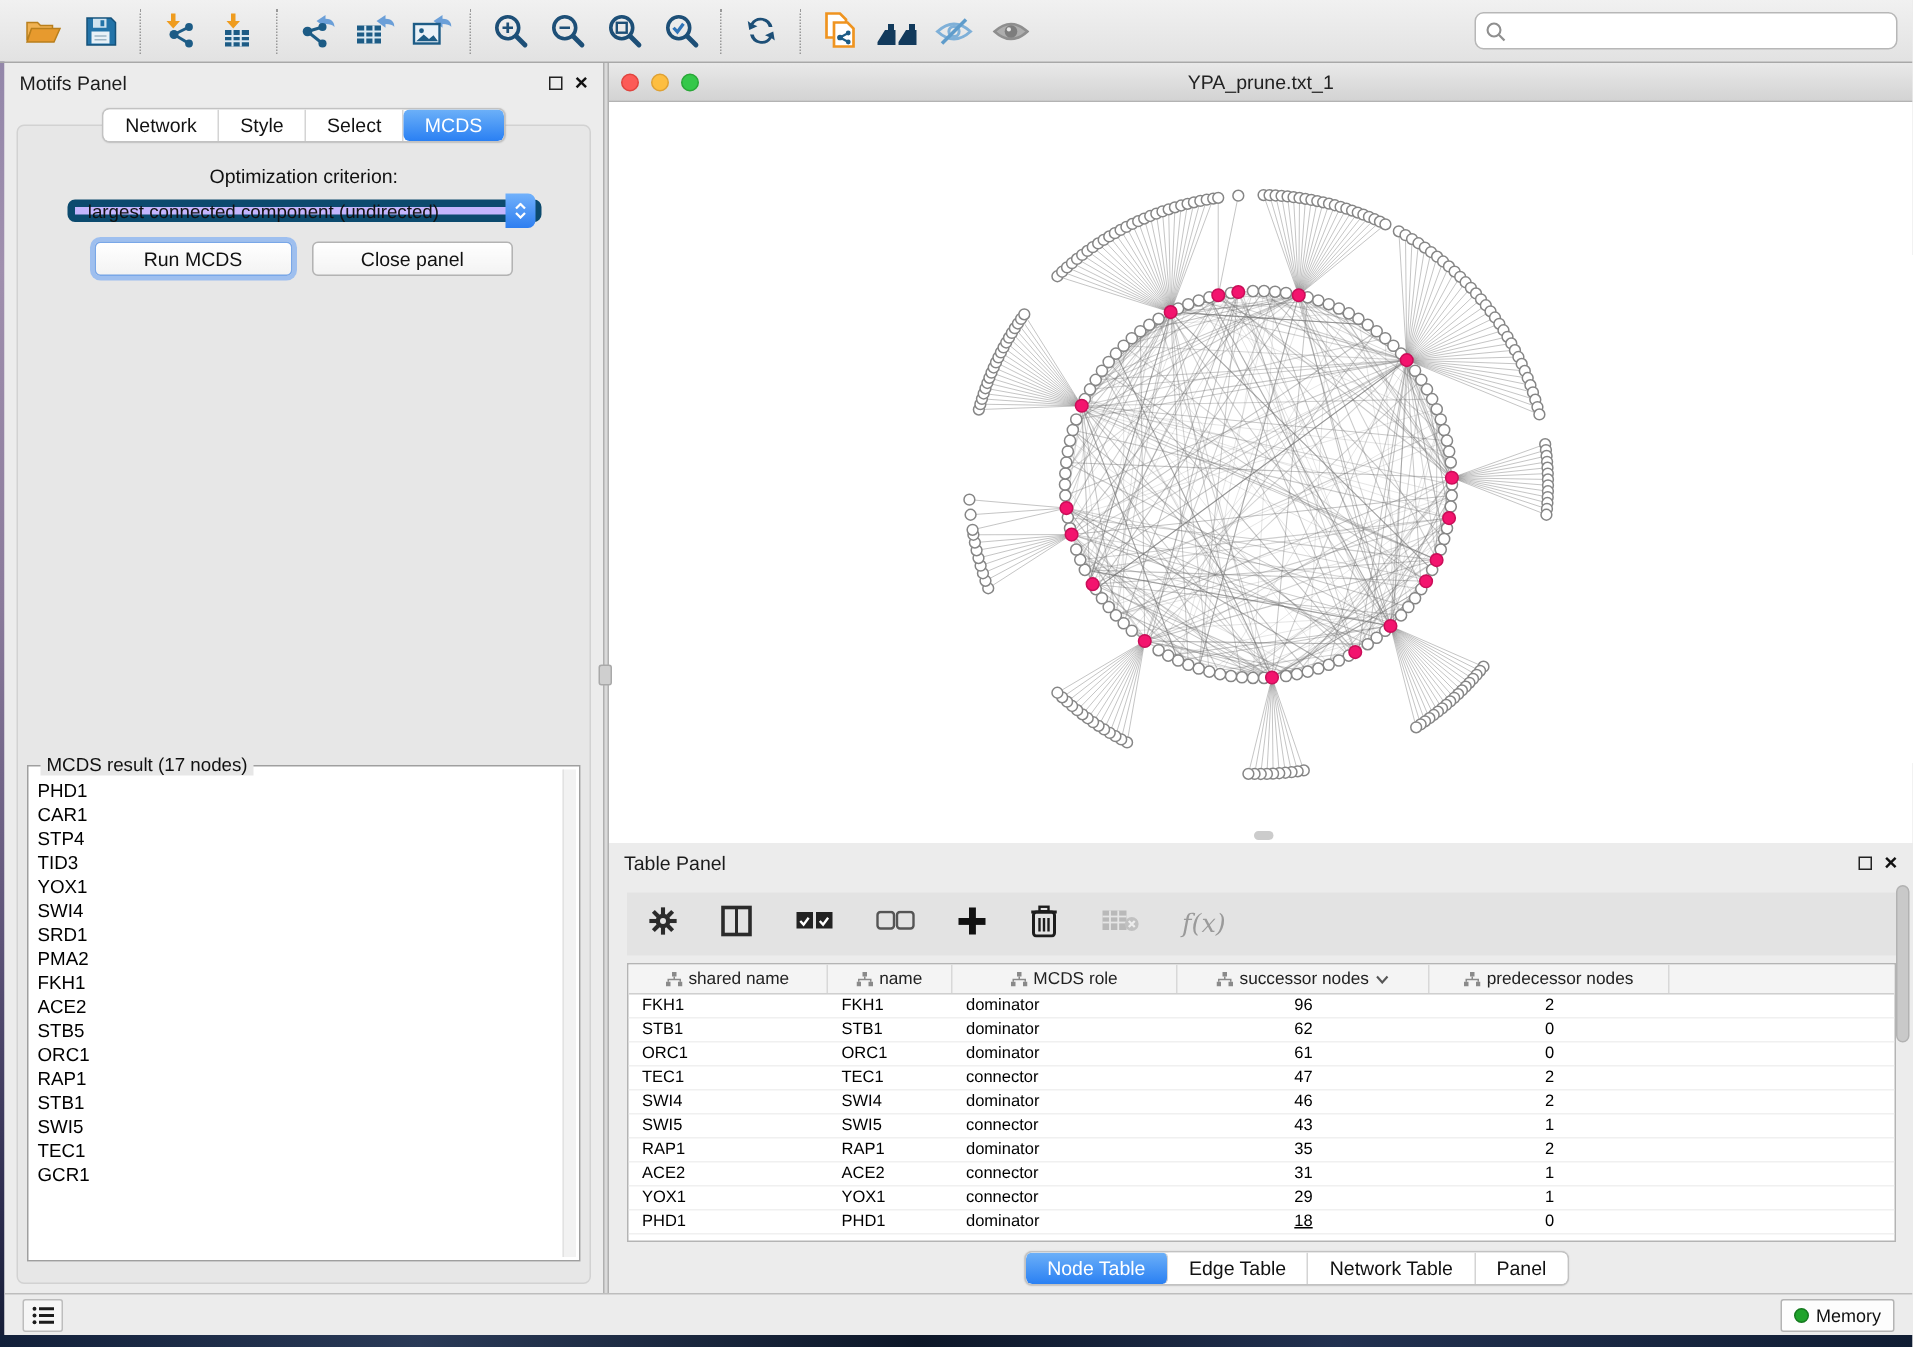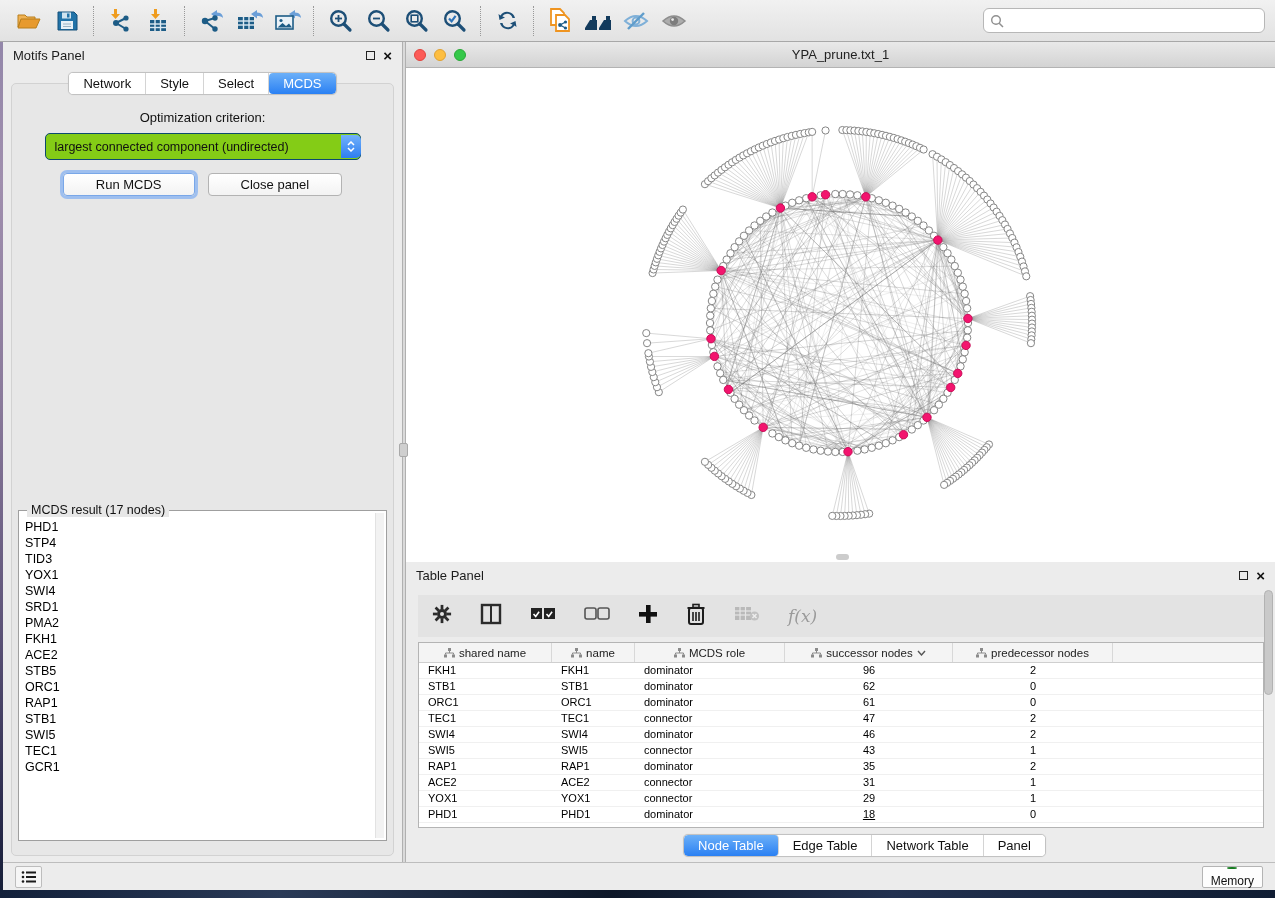--- a/index.html
+++ b/index.html
@@ -31,21 +31,21 @@
   .float-box { width:9px; height:9px; border:1.6px solid #222; display:inline-block; }
   .close-x { font-size:15px; font-weight:bold; color:#111; line-height:1; }
   .cp-tabs { position:absolute; left:0; right:0; top:30px; display:flex; justify-content:center; z-index:3; }
   .seg { display:flex; background:#fff; border:1px solid #c2c2c2; border-radius:5px; overflow:hidden; box-shadow:0 0 1px rgba(0,0,0,.15); }
   .seg-btn { font-size:13px; color:#111; padding:3px 14px; border-right:1px solid #d4d4d4; background:#fff; }
   .seg-btn:last-child { border-right:none; }
   .seg-btn.active { background:linear-gradient(#6cb0f8,#2a80f3); color:#fff; border-radius:4px; }
   .cp-content { position:absolute; left:8px; right:8px; top:41px; bottom:6px;
     background:#e7e7e7; border:1px solid #d2d2d2; border-radius:5px; }
   .opt-label { text-align:center; margin-top:26px; font-size:13px; color:#111; }
-  .dropdown { margin:8px auto 0; width:316px; height:27px; background:#84cc16; border:1px solid #0c4a6e;
+  .dropdown { margin:8px auto 0; width:316px; height:15px; background:#c4b5fd; border:5px solid #0c4a6e;
     border-radius:5px; display:flex; align-items:center; position:relative; }
   .dropdown .dd-text { flex:1; font-size:12.5px; padding-left:9px; color:#111; white-space:nowrap; }
   .dd-stepper { width:20px; height:23px; margin-right:-1px; border-radius:0 5px 5px 0;
     background:linear-gradient(#71b1fb,#2e7ef0); display:flex; flex-direction:column; align-items:center; justify-content:center; gap:1px; }
   .btn-row { display:flex; justify-content:center; gap:13px; margin-top:13px; }
   .push-btn { background:linear-gradient(#ffffff,#f3f3f3); border:1px solid #b3b3b3; border-radius:4px;
     font-size:13px; color:#111; padding:3px 32px; }
   .push-btn.focused { box-shadow:0 0 0 3px rgba(110,165,245,.6); border-color:#79a7e8; }
 
   .mcds-fieldset { position:absolute; left:6px; right:6px; top:426px; bottom:14px;
@@ -91,21 +91,21 @@
   .tcell.num { text-align:center; padding-left:0; }
   .tp-vscroll { position:absolute; right:2px; top:28px; width:9px; height:105px; background:#c9c9c9; border-radius:5px; border:1px solid #b2b2b2; }
   .tp-tabs { position:absolute; left:0; right:0; top:272px; display:flex; justify-content:center;padding-left:48px; }
 
   
   .statusbar { position:absolute; left:3px; right:0; bottom:8px; height:28px; background:#ececec;
     border-top:1px solid #bdbdbd; display:flex; align-items:center; padding:0 12px; z-index:4; }
   .sb-left-btn { width:27px; height:22px; background:#f6f6f6; border:1px solid #bdbdbd; border-radius:2px;
     display:flex; align-items:center; justify-content:center; }
   .memory-btn { margin-left:auto; height:22px; background:#fdfdfd; border:1px solid #b4b4b4; border-radius:2px;
-    display:flex; align-items:center; gap:5px; padding:0 8px; font-size:12px; color:#111;flex-direction:column; }
+    display:flex; align-items:center; gap:5px; padding:0 8px; font-size:12px; color:#111; }
   .mem-dot { width:10px; height:10px; border-radius:50%; background:#1fa32b; border:1px solid #157a1f; }
 
   .gray-ic { opacity:.38; }
   .fx { font-family:"DejaVu Serif",serif; font-style:italic; font-size:17px; color:#9a9a9a; }
 </style>
 </head>
 <body>
 
 <div class="wall-left"></div>
 <div class="wall-bottom"></div>
@@ -289,20 +289,21 @@
       </span>
     </div>
     <div class="btn-row">
       <button class="push-btn focused">Run MCDS</button>
       <button class="push-btn">Close panel</button>
     </div>
     <div class="mcds-fieldset">
       <span class="mcds-legend">MCDS result (17 nodes)</span>
       <div class="mcds-list">
           <div class="mcds-item">PHD1</div>
+          <div class="mcds-item">CAR1</div>
           <div class="mcds-item">STP4</div>
           <div class="mcds-item">TID3</div>
           <div class="mcds-item">YOX1</div>
           <div class="mcds-item">SWI4</div>
           <div class="mcds-item">SRD1</div>
           <div class="mcds-item">PMA2</div>
           <div class="mcds-item">FKH1</div>
           <div class="mcds-item">ACE2</div>
           <div class="mcds-item">STB5</div>
           <div class="mcds-item">ORC1</div>

